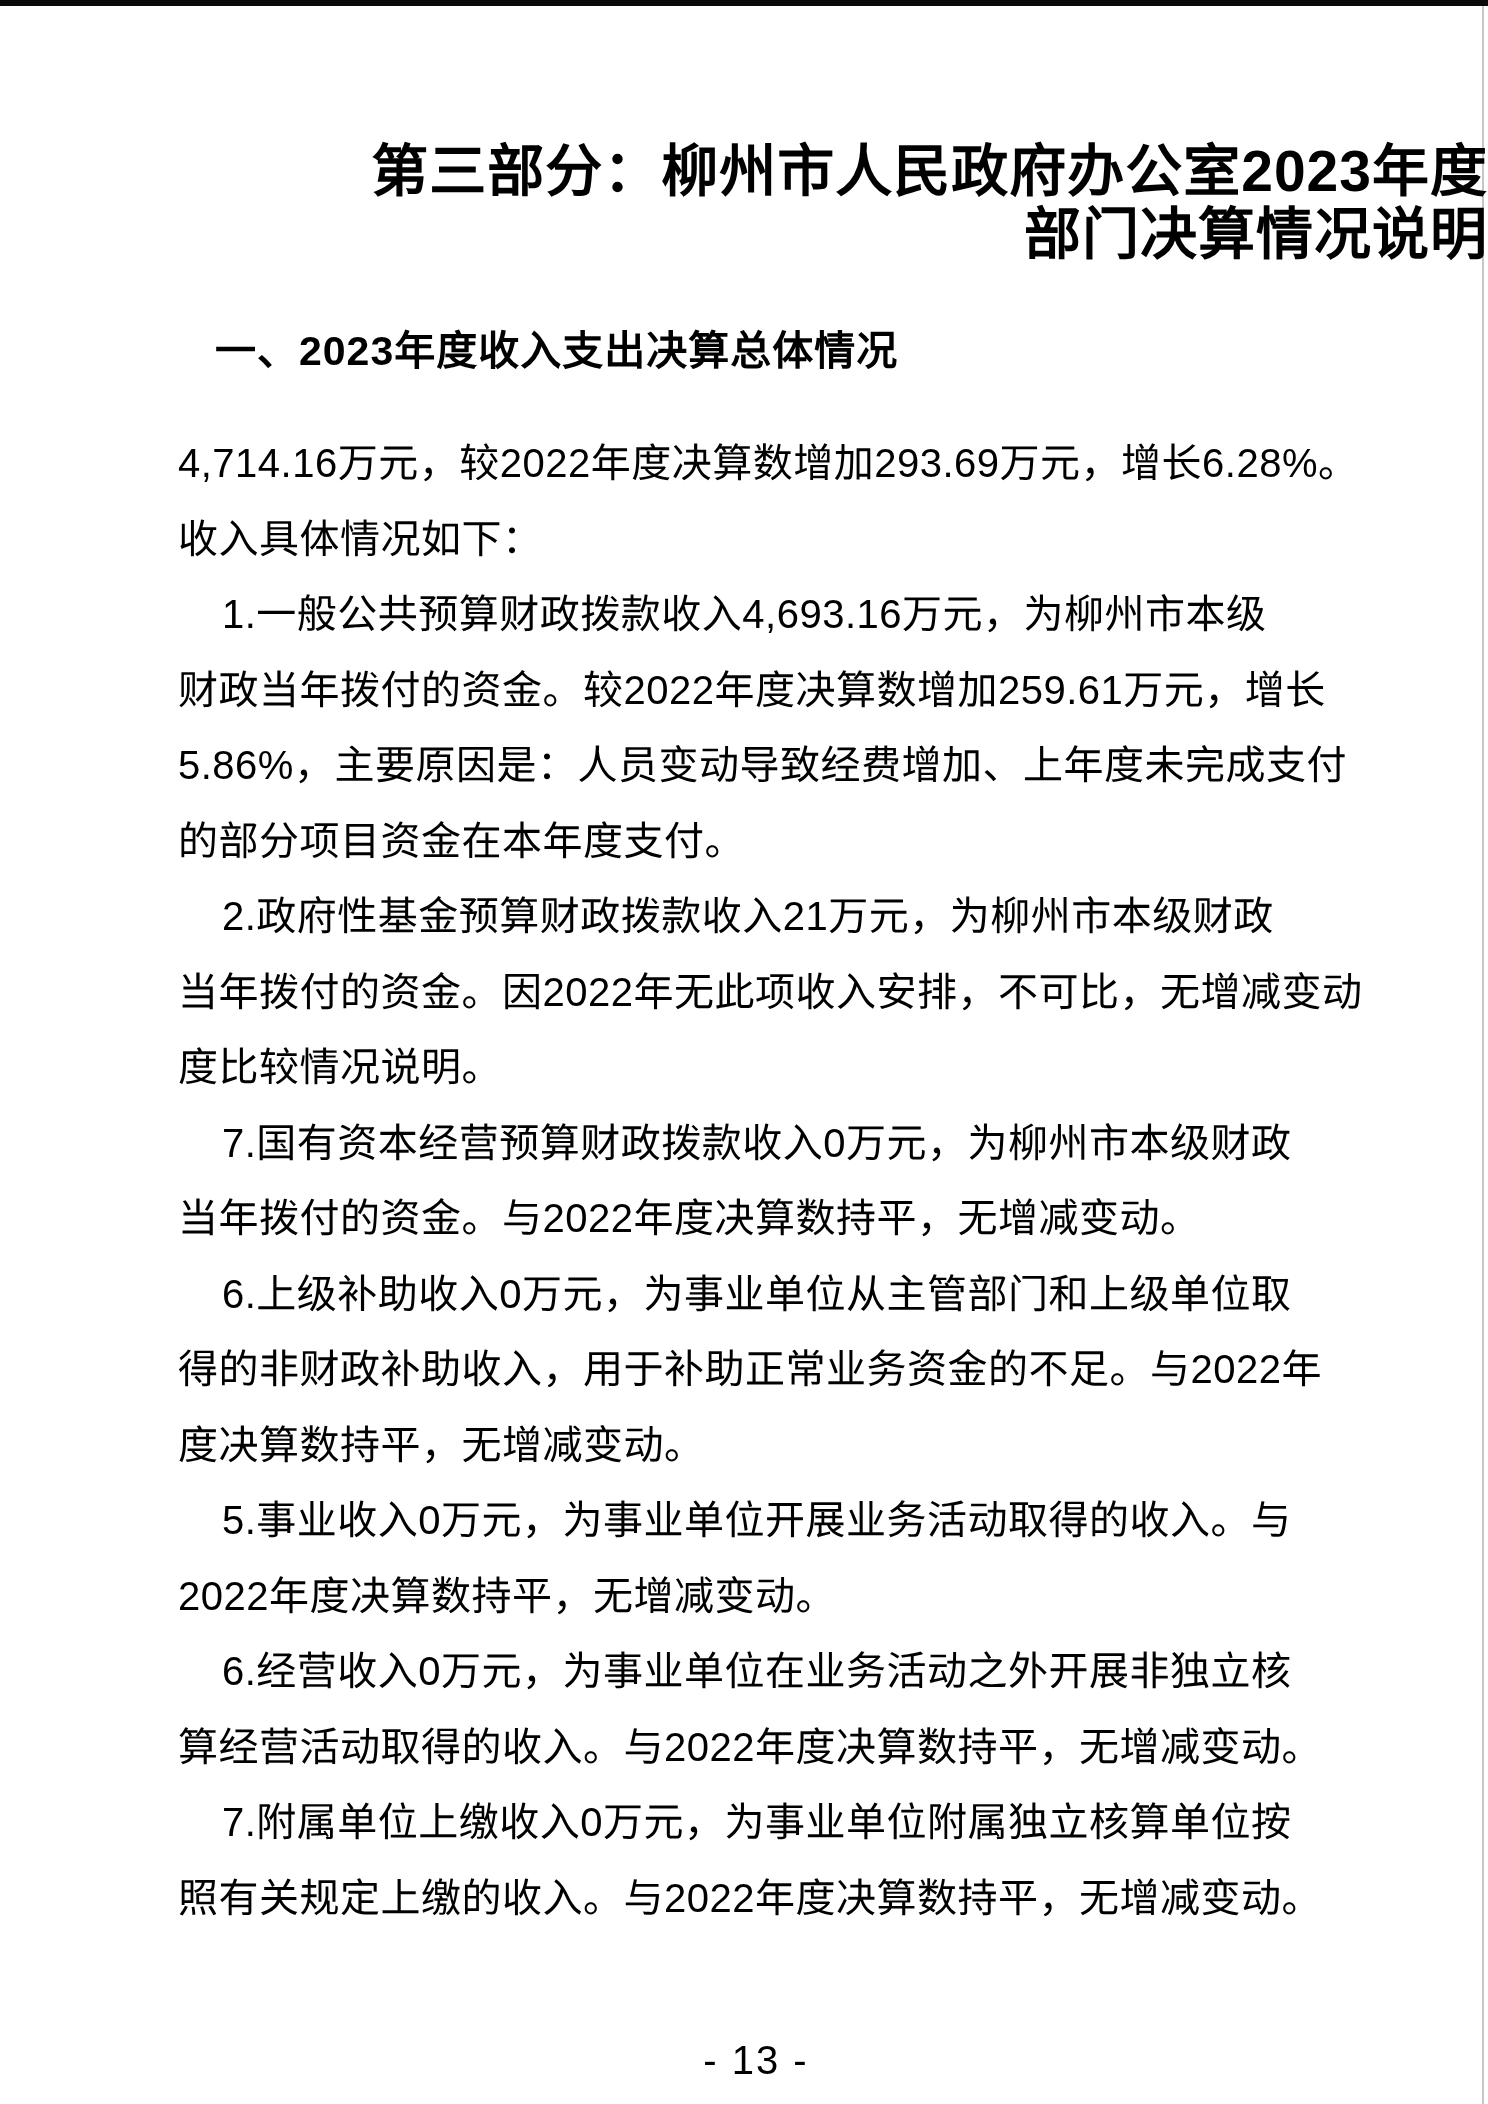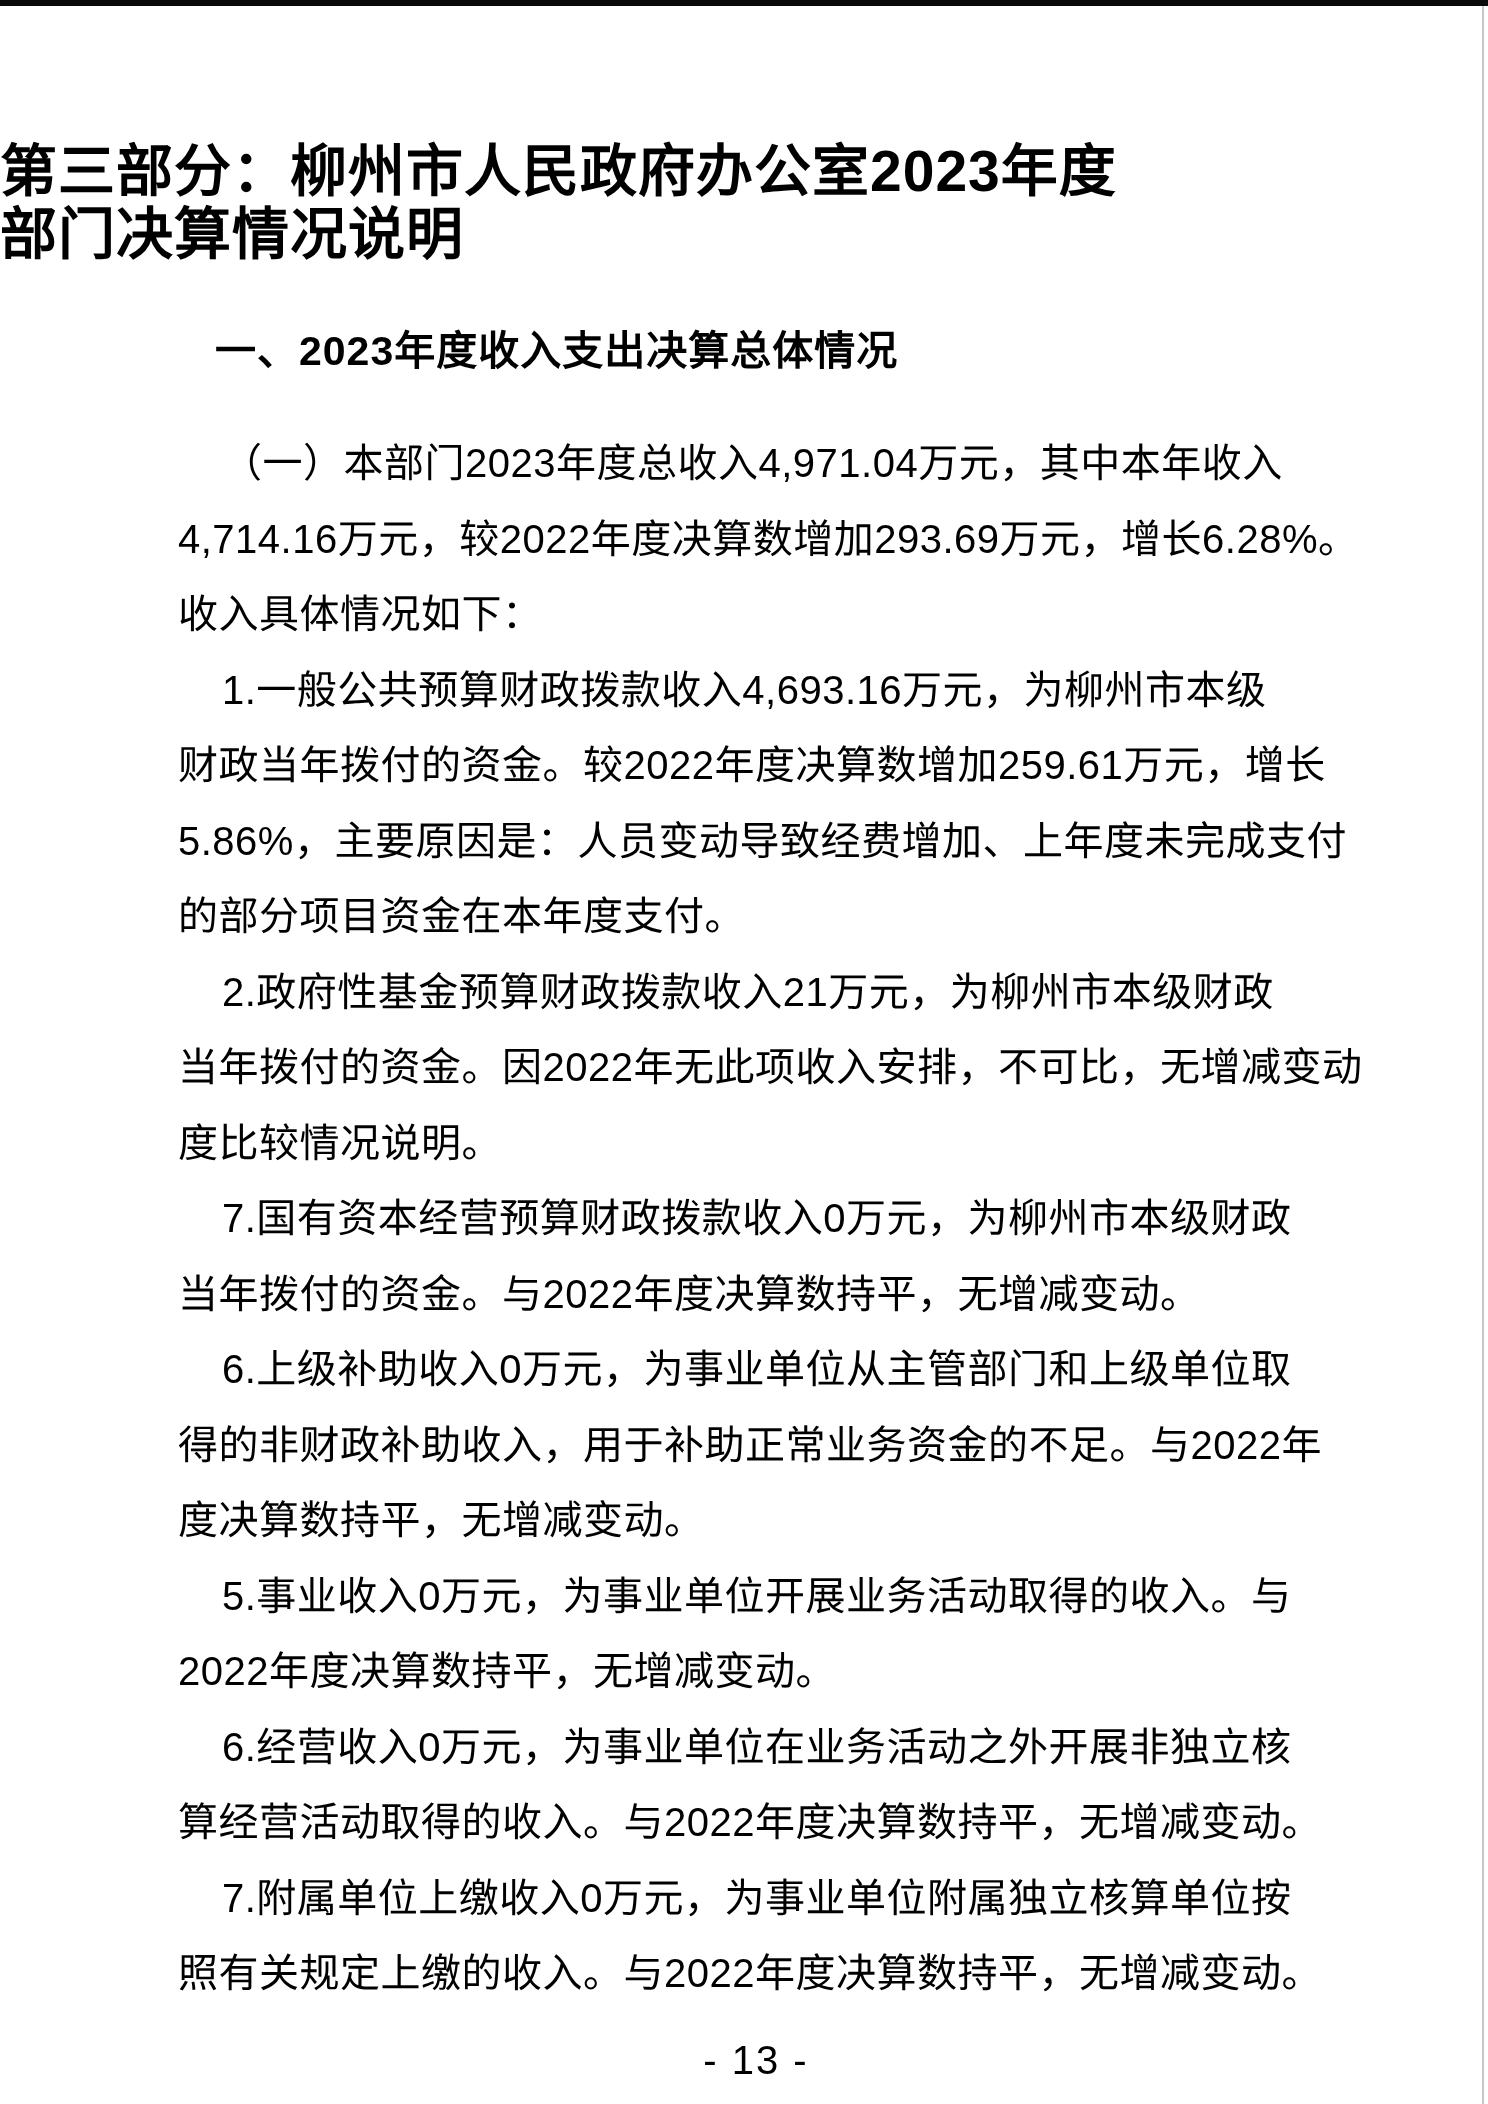--- a/index.html
+++ b/index.html
@@ -28,21 +28,21 @@
     top: 6px; right: 4px;
     width: 2px; height: 2098px;
     background: #c6c6c6;
   }
   
   .doc-title {
     position: absolute;
     top: 140px;
     left: 0;
     width: 100%;
-    text-align: left;
+    text-align: right;
     font-size: 57px;
     font-weight: 700;
     line-height: 63px;
     letter-spacing: 1px;
   }
   
   .section-heading {
     position: absolute;
     top: 326px;
     left: 215px;
@@ -91,21 +91,20 @@
 
   <div class="doc-title">
     <div>第三部分：柳州市人民政府办公室2023年度</div>
     <div>部门决算情况说明</div>
   </div>
 
   <div class="section-heading">一、2023年度收入支出决算总体情况</div>
 
   <div class="doc-body">
 
-  <div class="line indent">（一）本部门2023年度总收入4,971.04万元，其中本年收入</div>
       <div class="line">4,714.16万元，较2022年度决算数增加293.69万元，增长6.28%。</div>
       <div class="line">收入具体情况如下：</div>
       <div class="line indent">1.一般公共预算财政拨款收入4,693.16万元，为柳州市本级</div>
       <div class="line">财政当年拨付的资金。较2022年度决算数增加259.61万元，增长</div>
       <div class="line">5.86%，主要原因是：人员变动导致经费增加、上年度未完成支付</div>
       <div class="line">的部分项目资金在本年度支付。</div>
       <div class="line indent">2.政府性基金预算财政拨款收入21万元，为柳州市本级财政</div>
       <div class="line">当年拨付的资金。因2022年无此项收入安排，不可比，无增减变动</div>
       <div class="line">度比较情况说明。</div>
       <div class="line indent">7.国有资本经营预算财政拨款收入0万元，为柳州市本级财政</div>

